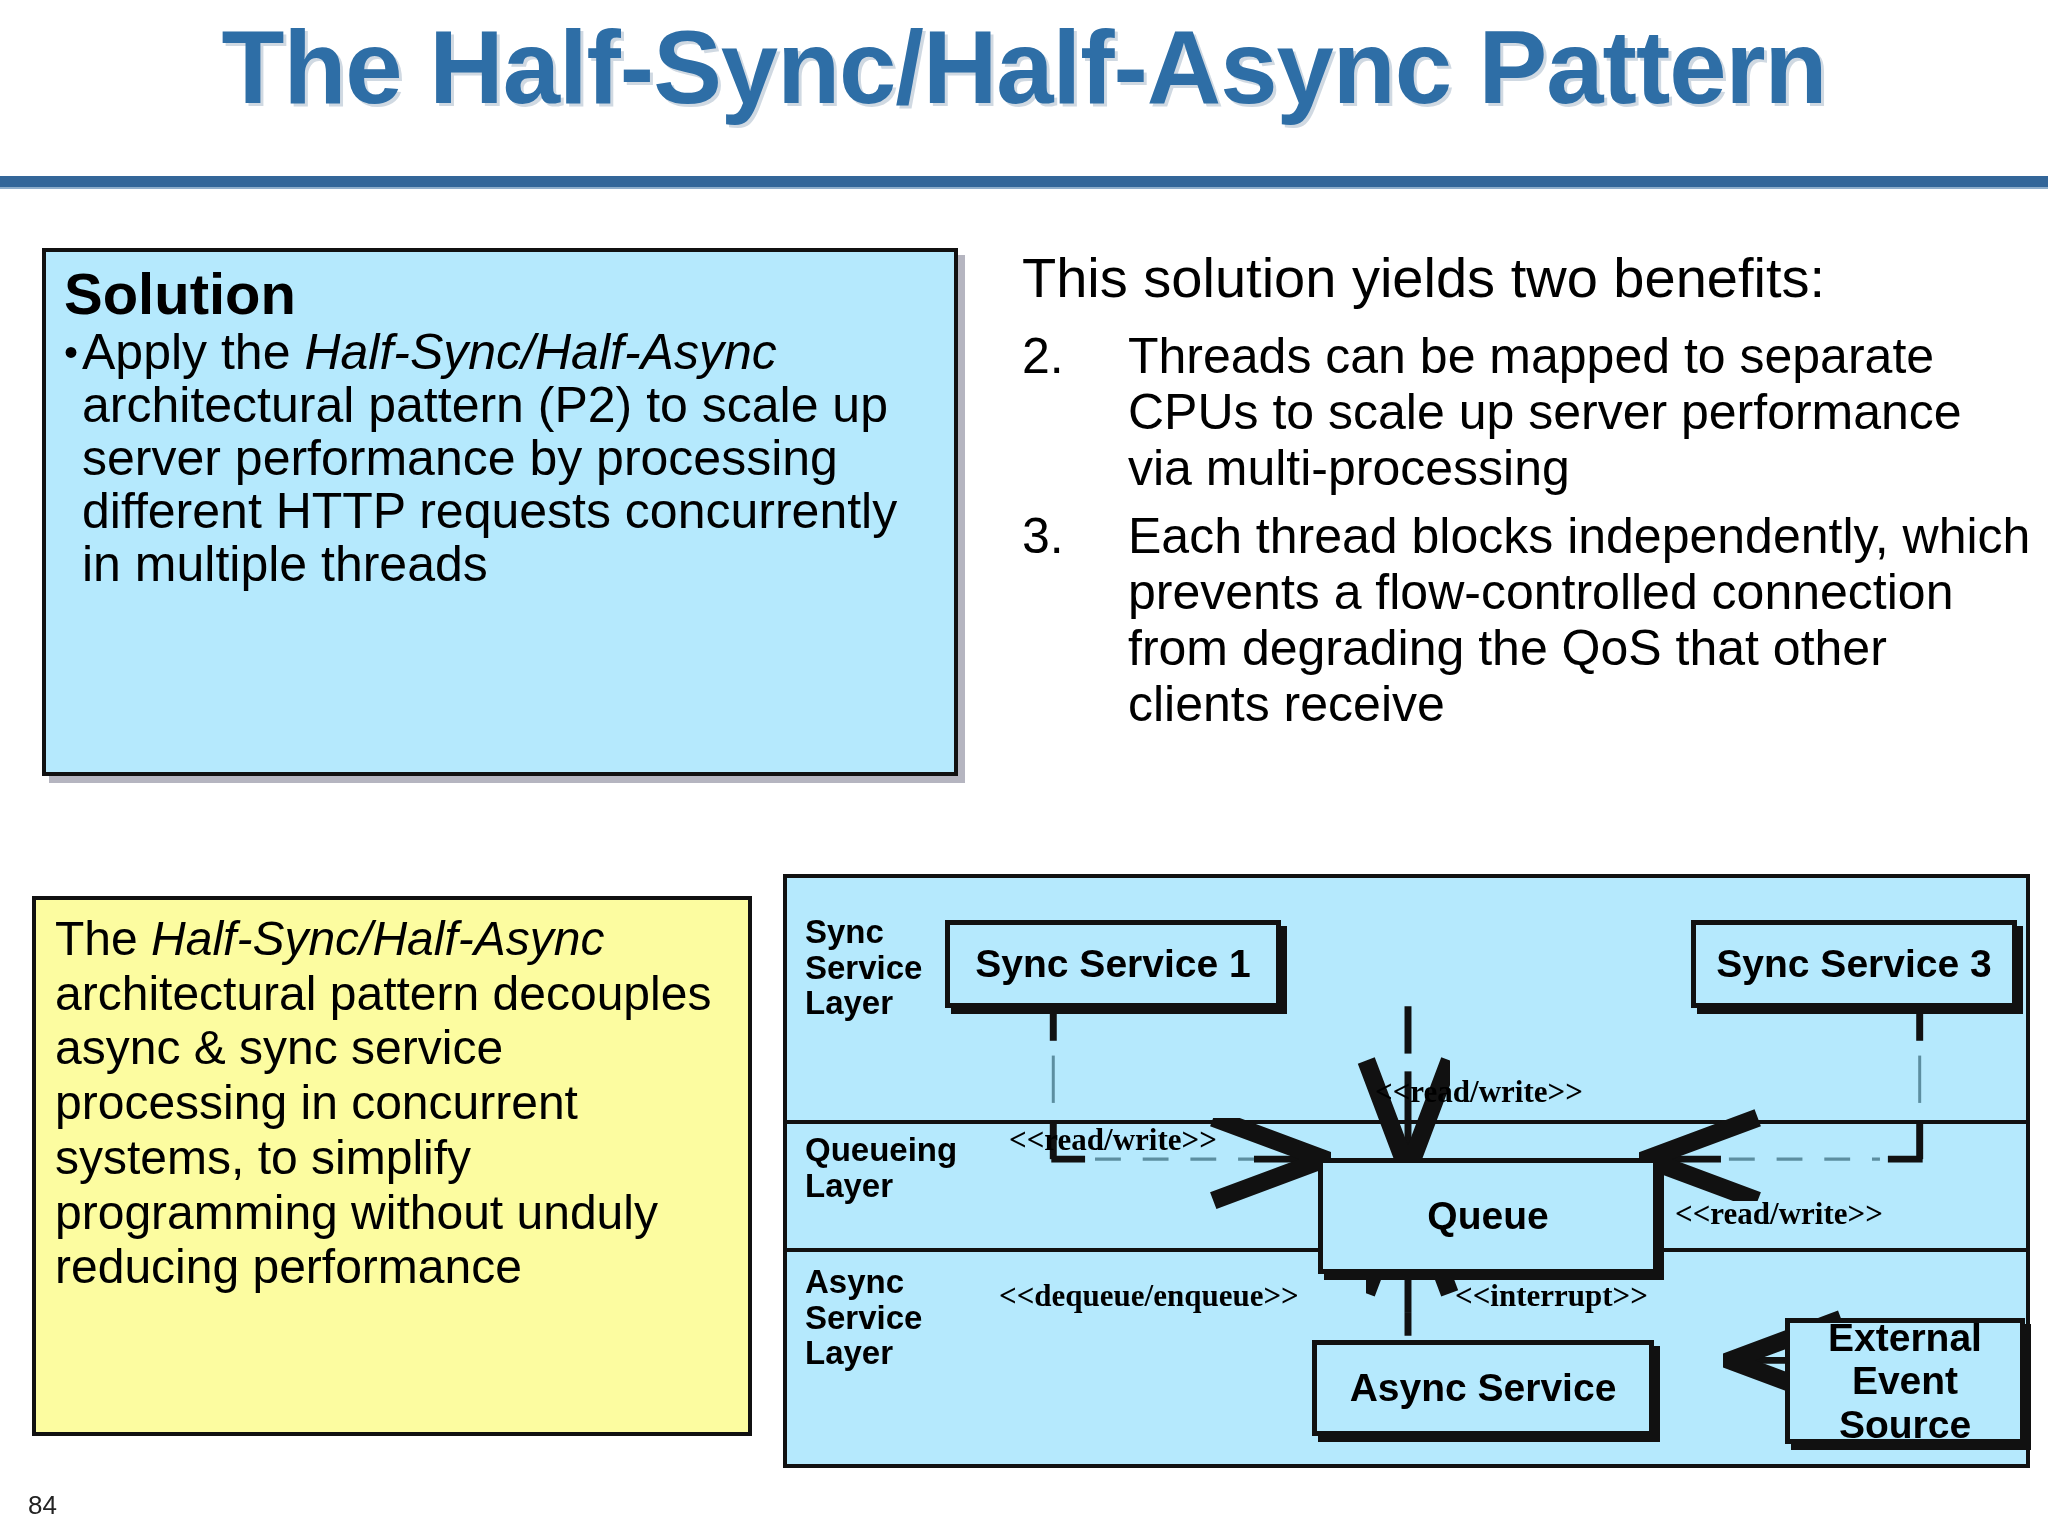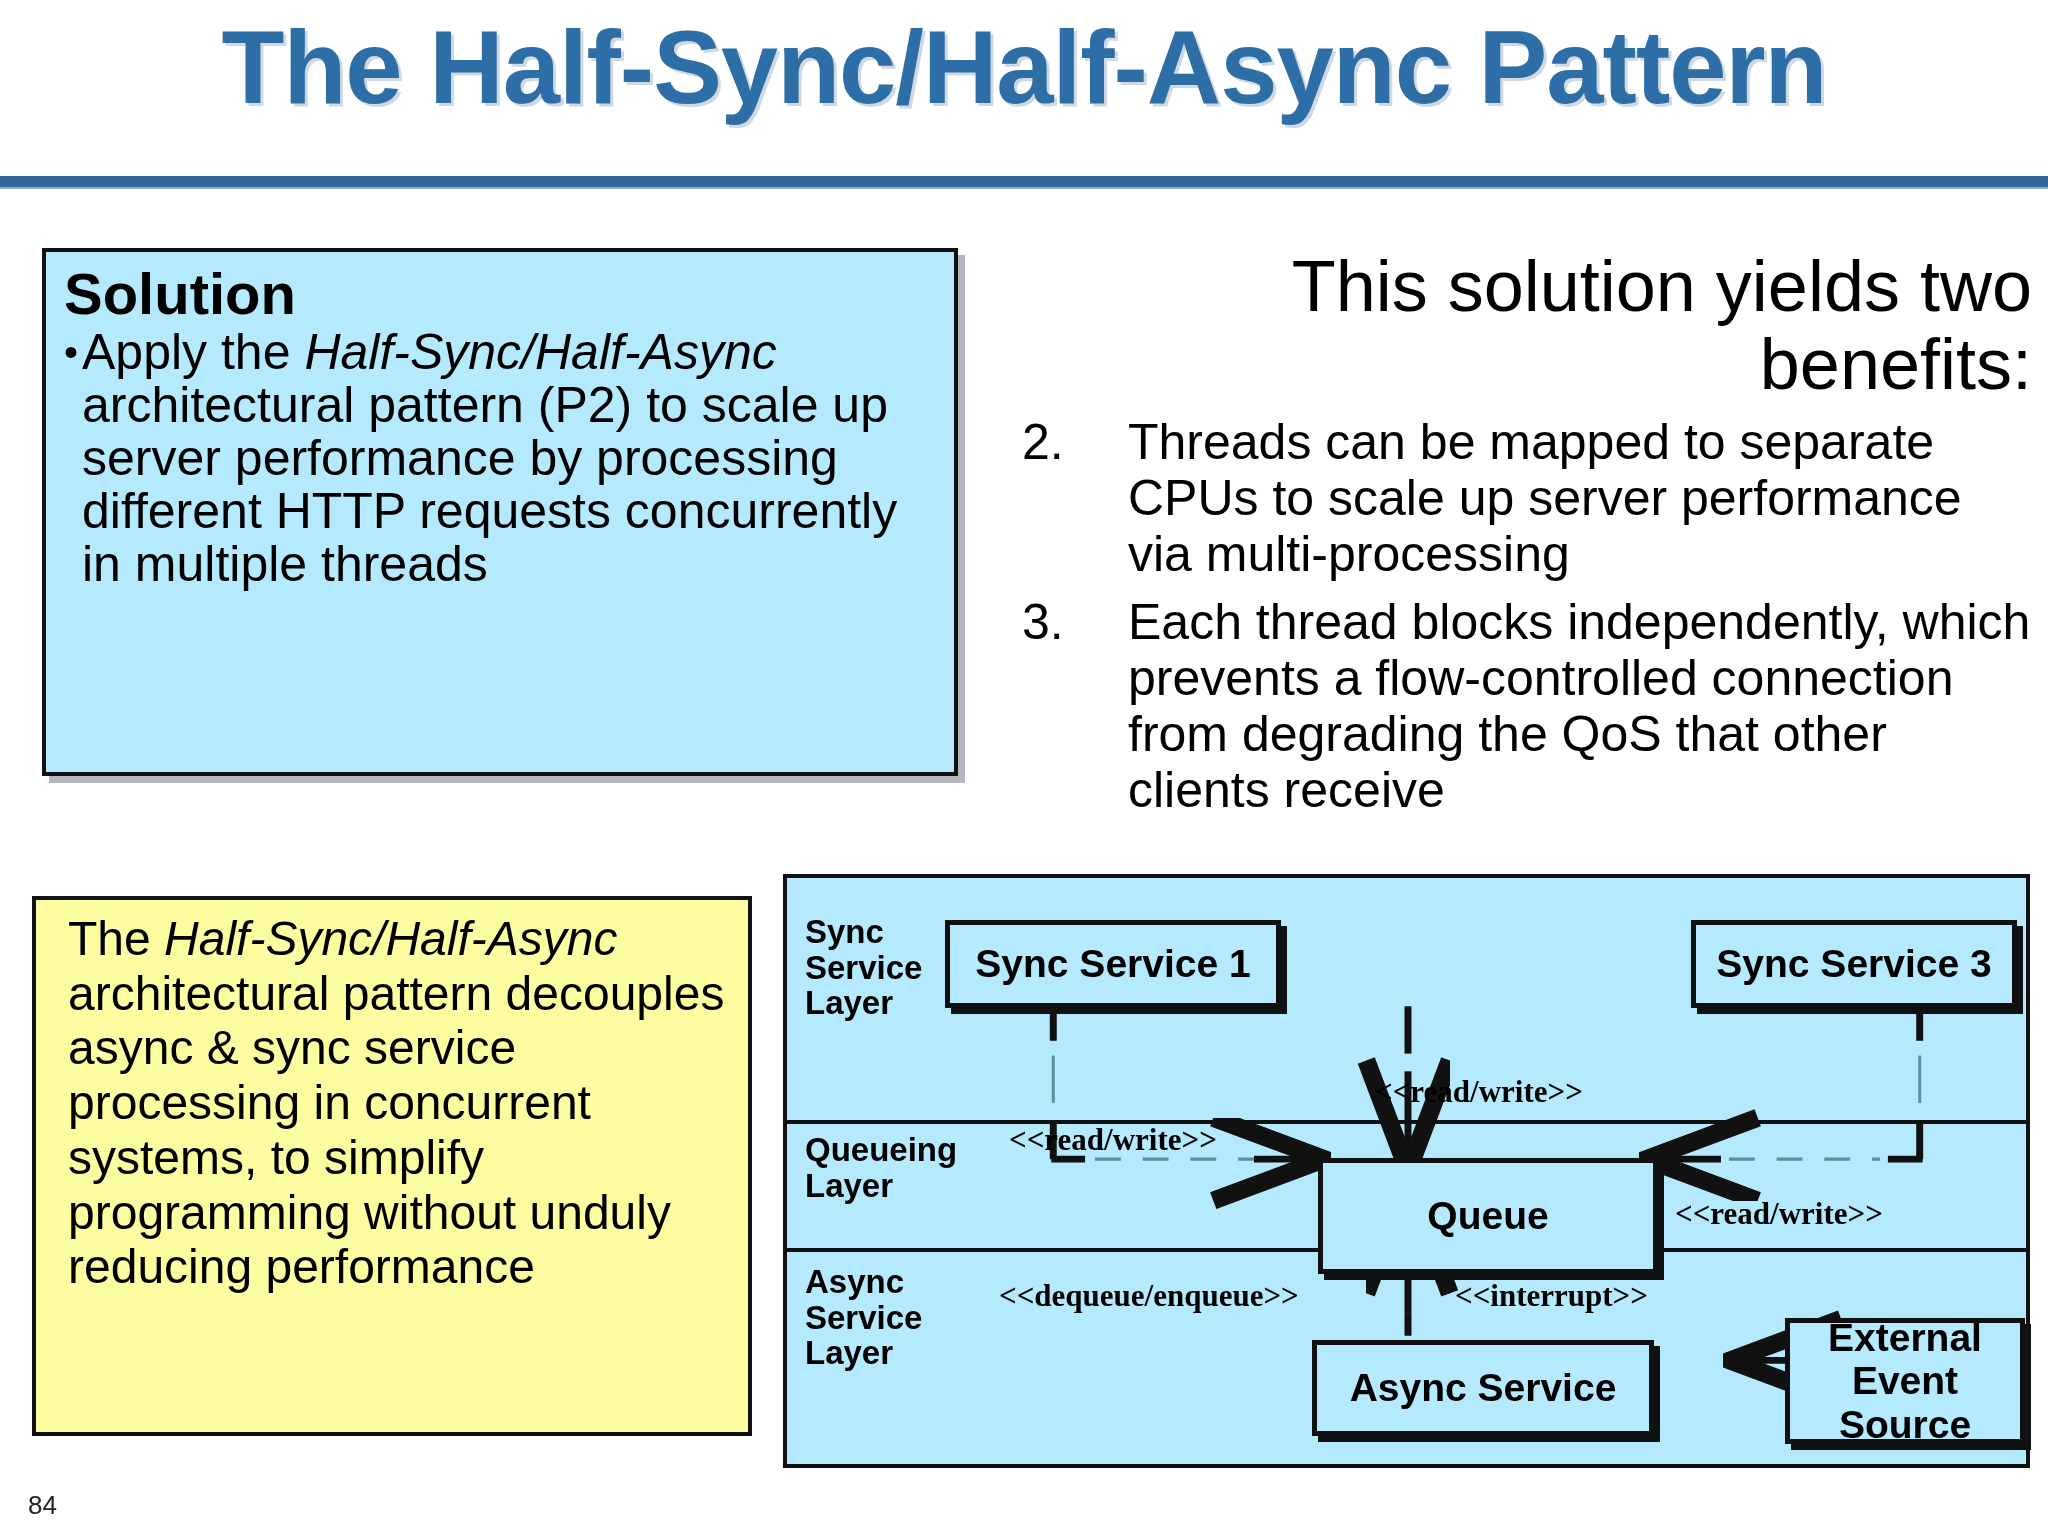--- a/index.html
+++ b/index.html
@@ -76,24 +76,23 @@
   .it { font-style: italic; }
 
   
   #benefits {
     position: absolute;
     left: 1022px;
     top: 248px;
     width: 1010px;
   }
   #benefits-lead {
-    font-size: 72px;
+    font-size: 56px;
     line-height: 1.08;
-    margin-bottom: 10px;
-    text-align: right;
+    margin-bottom: 20px;
   }
   .numitem {
     display: flex;
     font-size: 50px;
     line-height: 1.12;
     margin-bottom: 12px;
   }
   .numitem .num {
     flex: 0 0 58px;
     text-align: left;
@@ -103,21 +102,21 @@
   
   #yellow-box {
     position: absolute;
     left: 32px;
     top: 896px;
     width: 720px;
     height: 540px;
     background: #FCFCA0;
     border: 4px solid #111111;
     box-sizing: border-box;
-    padding: 12px 10px 0 32px;
+    padding: 12px 10px 0 19px;
     font-size: 48px;
     line-height: 1.14;
   }
 
   
   #diagram {
     position: absolute;
     left: 783px;
     top: 874px;
     width: 1247px;

